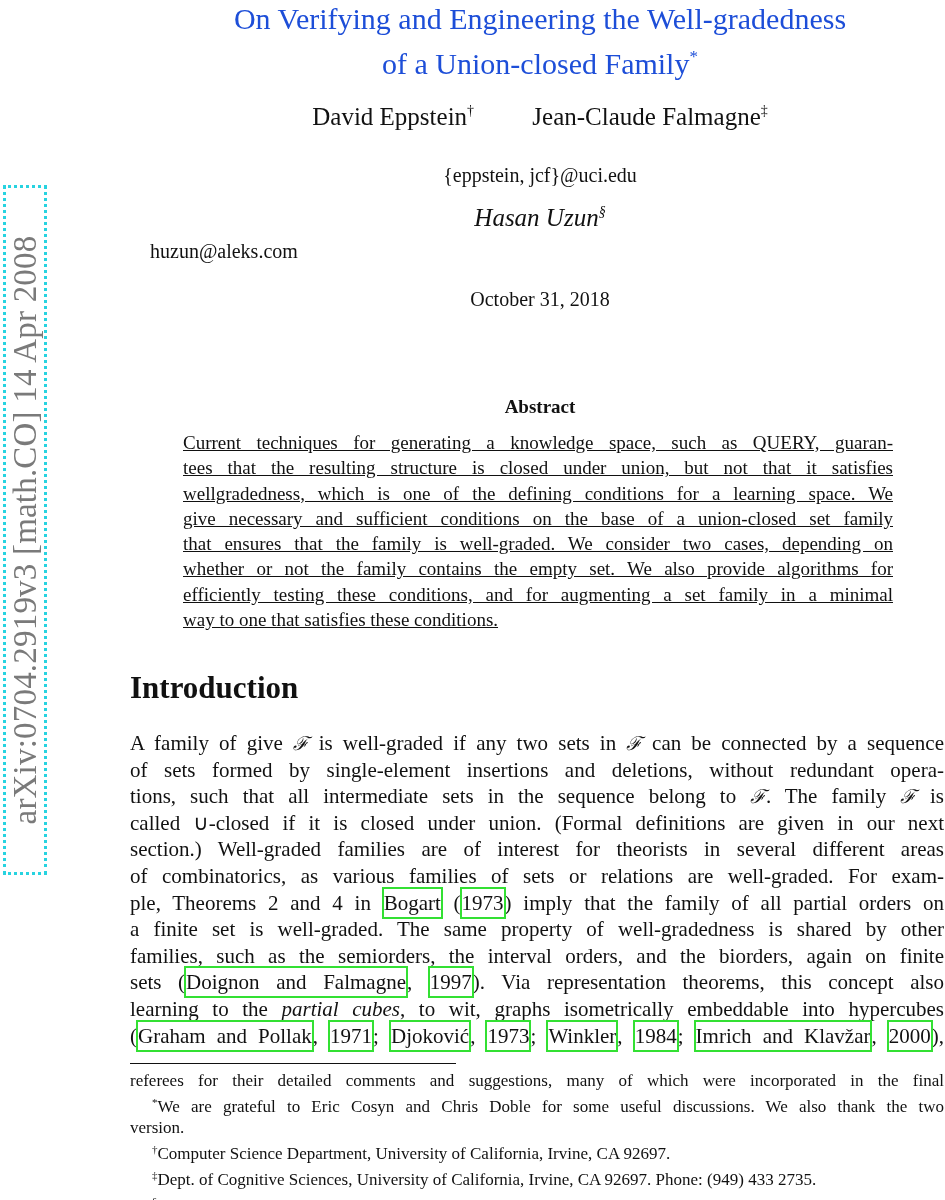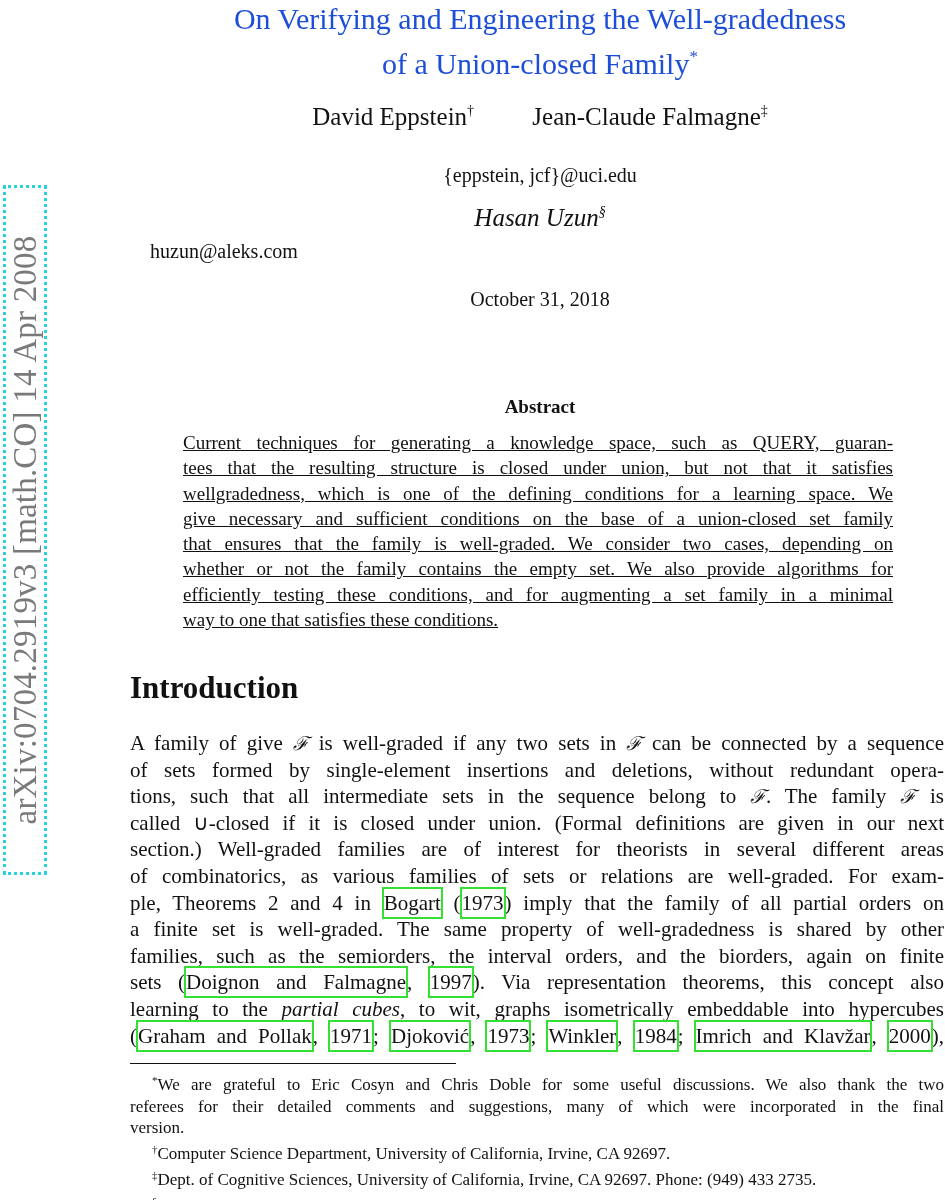--- a/index.html
+++ b/index.html
@@ -155,19 +155,19 @@
   <span class="line"><span>ple, Theorems 2 and 4 in </span><span class="cite">Bogart</span> (<span class="cite">1973</span>)<span> imply that the family of all partial orders on</span></span>
   <span class="line">a finite set is well-graded.  The same property of well-gradedness is shared by other</span>
   <span class="line">families, such as the semiorders, the interval orders, and the biorders, again on finite</span>
   <span class="line"><span>sets (</span><span class="cite">Doignon and Falmagne</span>, <span class="cite">1997</span><span>).  Via representation theorems, this concept also</span></span>
   <span class="line"><span>learning to the </span><span class="ital">partial cubes</span><span>, to wit, graphs isometrically embeddable into hypercubes</span></span>
   <span class="line">(<span class="cite">Graham and Pollak</span>, <span class="cite">1971</span>; <span class="cite">Djoković</span>, <span class="cite">1973</span>; <span class="cite">Winkler</span>, <span class="cite">1984</span>; <span class="cite">Imrich and Klavžar</span>, <span class="cite">2000</span>),</span>
 </div>
 
 <div class="footnote-rule"></div>
 <div class="footnotes">
+  <span class="line">referees for their detailed comments and suggestions, many of which were incorporated in the final</span>
   <span class="line indent"><sup>*</sup><span>We are grateful to Eric Cosyn and Chris Doble for some useful discussions. We also thank the two</span></span>
-  <span class="line">referees for their detailed comments and suggestions, many of which were incorporated in the final</span>
   <span class="line last">version.</span>
   <span class="line last indent"><sup>†</sup><span>Computer Science Department, University of California, Irvine, CA 92697.</span></span>
   <span class="line last indent"><sup>‡</sup><span>Dept. of Cognitive Sciences, University of California, Irvine, CA 92697. Phone: (949) 433 2735.</span></span>
   <span class="line last indent"><sup>§</sup><span>ALEKS Corporation.</span></span>
 </div>
 
 </body></html>

